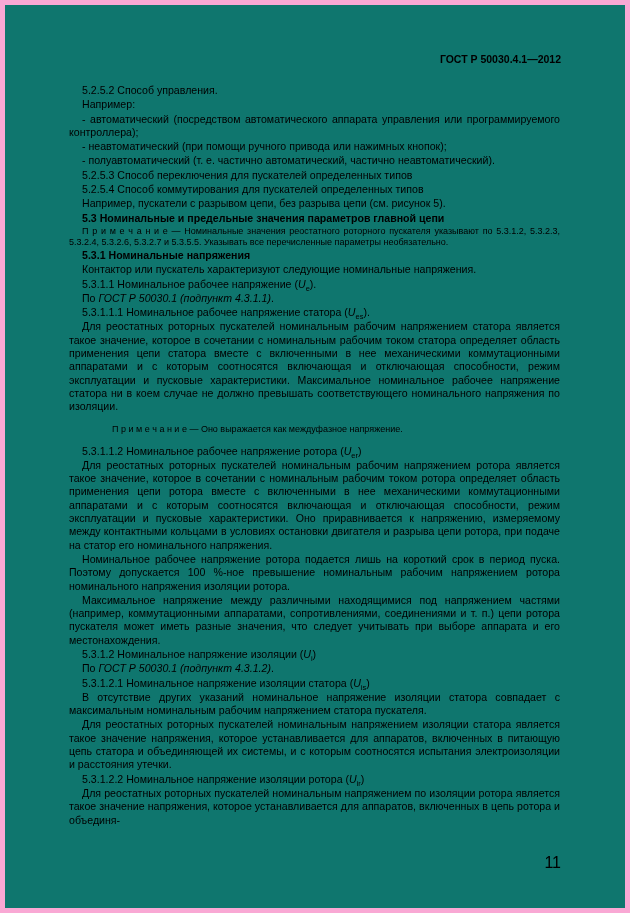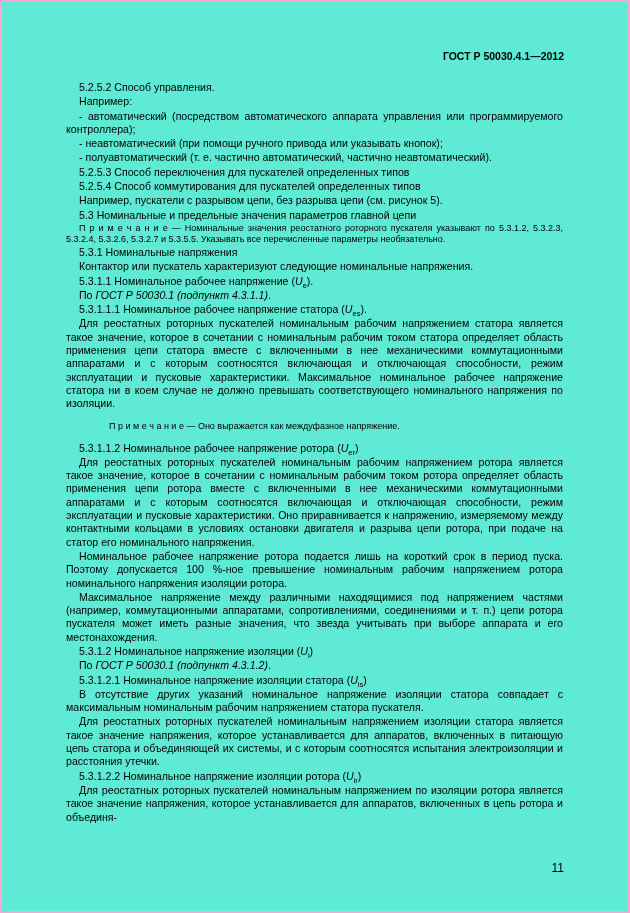--- a/index.html
+++ b/index.html
@@ -6,22 +6,22 @@
     margin: 0;
     padding: 0;
     background: #ffffff;
     font-family: "Liberation Sans", sans-serif;
   }
   .page {
     position: relative;
     width: 630px;
     height: 913px;
     box-sizing: border-box;
-    background: #5eead4;
-    border: 2px solid #f9a8d4;
+    background: #0f766e;
+    border: 5px solid #f9a8d4;
     overflow: hidden;
     color: #000000;
   }
   .doc-header {
     position: absolute;
     top: 48px;
     left: 63px;
     right: 64px;
     text-align: right;
     font-size: 10.5px;
@@ -36,21 +36,21 @@
     overflow: hidden;
   }
   .para {
     margin: 1px;
     font-size: 10.6px;
     line-height: 13.3px;
     text-align: justify;
     text-indent: 13px;
   }
   .para.heading {
-    font-weight: normal;
+    font-weight: bold;
     text-align: left;
   }
   .para.note {
     font-size: 9px;
     line-height: 11px;
     text-indent: 13px;
   }
   .para.note-spaced {
     font-size: 9px;
     line-height: 11px;
@@ -62,51 +62,51 @@
     font-size: 7.5px;
     line-height: 0;
   }
   .para i {
     font-style: italic;
   }
   .page-number {
     position: absolute;
     bottom: 36px;
     right: 64px;
-    font-size: 12px;
+    font-size: 16px;
   }
 </style>
 </head>
 <body>
 
 <div class="page">
   <div class="doc-header">ГОСТ Р 50030.4.1—2012</div>
 
   <div class="doc-body">
       <p class="para body">5.2.5.2 Способ управления.</p>
       <p class="para body">Например:</p>
       <p class="para body">- автоматический (посредством автоматического аппарата управления или программируемого контроллера);</p>
-      <p class="para body">- неавтоматический (при помощи ручного привода или указывать кнопок);</p>
+      <p class="para body">- неавтоматический (при помощи ручного привода или нажимных кнопок);</p>
       <p class="para body">- полуавтоматический (т. е. частично автоматический, частично неавтоматический).</p>
       <p class="para body">5.2.5.3 Способ переключения для пускателей определенных типов</p>
       <p class="para body">5.2.5.4 Способ коммутирования для пускателей определенных типов</p>
       <p class="para body">Например, пускатели с разрывом цепи, без разрыва цепи (см. рисунок 5).</p>
       <p class="para heading">5.3 Номинальные и предельные значения параметров главной цепи</p>
       <p class="para note">П р и м е ч а н и е — Номинальные значения реостатного роторного пускателя указывают по 5.3.1.2, 5.3.2.3, 5.3.2.4, 5.3.2.6, 5.3.2.7 и 5.3.5.5. Указывать все перечисленные   параметры необязательно.</p>
       <p class="para heading">5.3.1 Номинальные напряжения</p>
       <p class="para body">Контактор или пускатель характеризуют следующие номинальные напряжения.</p>
       <p class="para body">5.3.1.1 Номинальное рабочее напряжение (<i>U</i><sub>e</sub>).</p>
       <p class="para body">По <i>ГОСТ Р 50030.1 (подпункт 4.3.1.1)</i>.</p>
       <p class="para body">5.3.1.1.1 Номинальное рабочее напряжение статора (<i>U</i><sub>es</sub>).</p>
       <p class="para body">Для реостатных роторных пускателей номинальным рабочим напряжением статора является такое значение, которое в сочетании с номинальным рабочим током статора определяет область применения цепи статора вместе с включенными в нее механическими коммутационными аппаратами и с которым соотносятся включающая и отключающая способности, режим эксплуатации и пусковые характеристики. Максимальное номинальное рабочее напряжение статора ни в коем случае не должно превышать соответствующего номинального напряжения по изоляции.</p>
       <p class="para note-spaced">П р и м е ч а н и е — Оно выражается как междуфазное напряжение.</p>
       <p class="para body">5.3.1.1.2 Номинальное рабочее напряжение ротора (<i>U</i><sub>er</sub>)</p>
       <p class="para body">Для реостатных роторных пускателей номинальным рабочим напряжением ротора является такое значение, которое в сочетании с номинальным рабочим током ротора определяет область применения цепи ротора вместе с включенными в нее механическими коммутационными аппаратами и с которым соотносятся включающая и отключающая способности, режим эксплуатации и пусковые характеристики. Оно приравнивается к напряжению, измеряемому между контактными кольцами в условиях остановки двигателя и разрыва цепи ротора, при подаче на статор его номинального напряжения.</p>
       <p class="para body">Номинальное рабочее напряжение ротора подается лишь на короткий срок в период пуска. Поэтому допускается 100 %-ное превышение номинальным рабочим напряжением ротора номинального напряжения изоляции ротора.</p>
-      <p class="para body">Максимальное напряжение между различными находящимися под напряжением частями (например, коммутационными аппаратами, сопротивлениями, соединениями и т. п.) цепи ротора пускателя может иметь разные значения, что звезда учитывать при выборе аппарата и его местонахождения.</p>
+      <p class="para body">Максимальное напряжение между различными находящимися под напряжением частями (например, коммутационными аппаратами, сопротивлениями, соединениями и т. п.) цепи ротора пускателя может иметь разные значения, что следует учитывать при выборе аппарата и его местонахождения.</p>
       <p class="para body">5.3.1.2 Номинальное напряжение изоляции (<i>U</i><sub>i</sub>)</p>
       <p class="para body">По  <i>ГОСТ Р 50030.1 (подпункт 4.3.1.2)</i>.</p>
       <p class="para body">5.3.1.2.1 Номинальное напряжение изоляции статора (<i>U</i><sub>is</sub>)</p>
       <p class="para body">В отсутствие других указаний номинальное напряжение изоляции статора совпадает с максимальным номинальным рабочим напряжением статора пускателя.</p>
       <p class="para body">Для реостатных роторных пускателей номинальным напряжением изоляции статора является такое значение напряжения, которое устанавливается для аппаратов, включенных в питающую цепь статора и объединяющей их системы, и с которым соотносятся испытания электроизоляции и расстояния утечки.</p>
       <p class="para body">5.3.1.2.2 Номинальное напряжение изоляции ротора (<i>U</i><sub>ir</sub>)</p>
       <p class="para body">Для реостатных роторных пускателей номинальным напряжением по изоляции ротора является такое значение напряжения, которое устанавливается для аппаратов, включенных в  цепь ротора и объединя-</p>
     </div>
 
   <div class="page-number">11</div>

